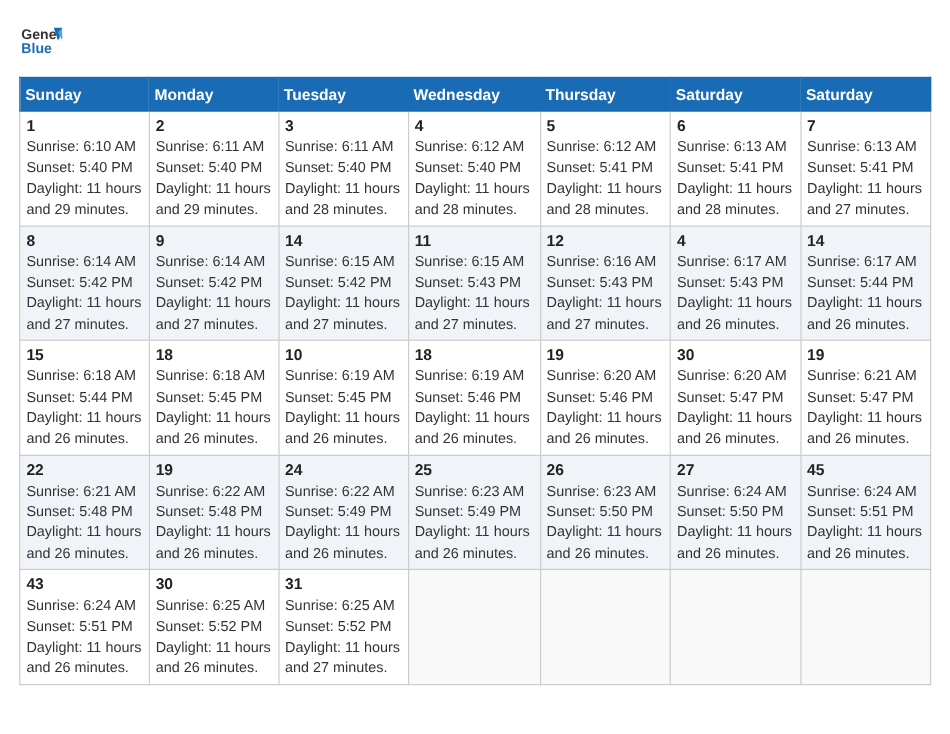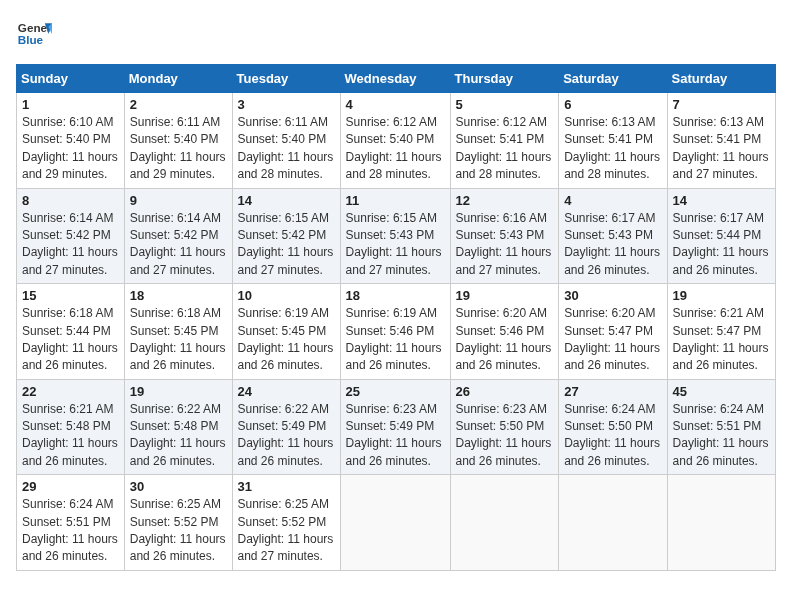--- a/index.html
+++ b/index.html
@@ -310,21 +310,21 @@
         <td>
           <span class="day-num">45</span>
           <div class="day-info" style="white-space: pre-line;">Sunrise: 6:24 AM
 Sunset: 5:51 PM
 Daylight: 11 hours
 and 26 minutes.</div>
         </td>
       </tr>
       <tr>
         <td>
-          <span class="day-num">29</span>
+          <span class="day-num">43</span>
           <div class="day-info" style="white-space: pre-line;">Sunrise: 6:24 AM
 Sunset: 5:51 PM
 Daylight: 11 hours
 and 26 minutes.</div>
         </td>
         <td>
           <span class="day-num">30</span>
           <div class="day-info" style="white-space: pre-line;">Sunrise: 6:25 AM
 Sunset: 5:52 PM
 Daylight: 11 hours

